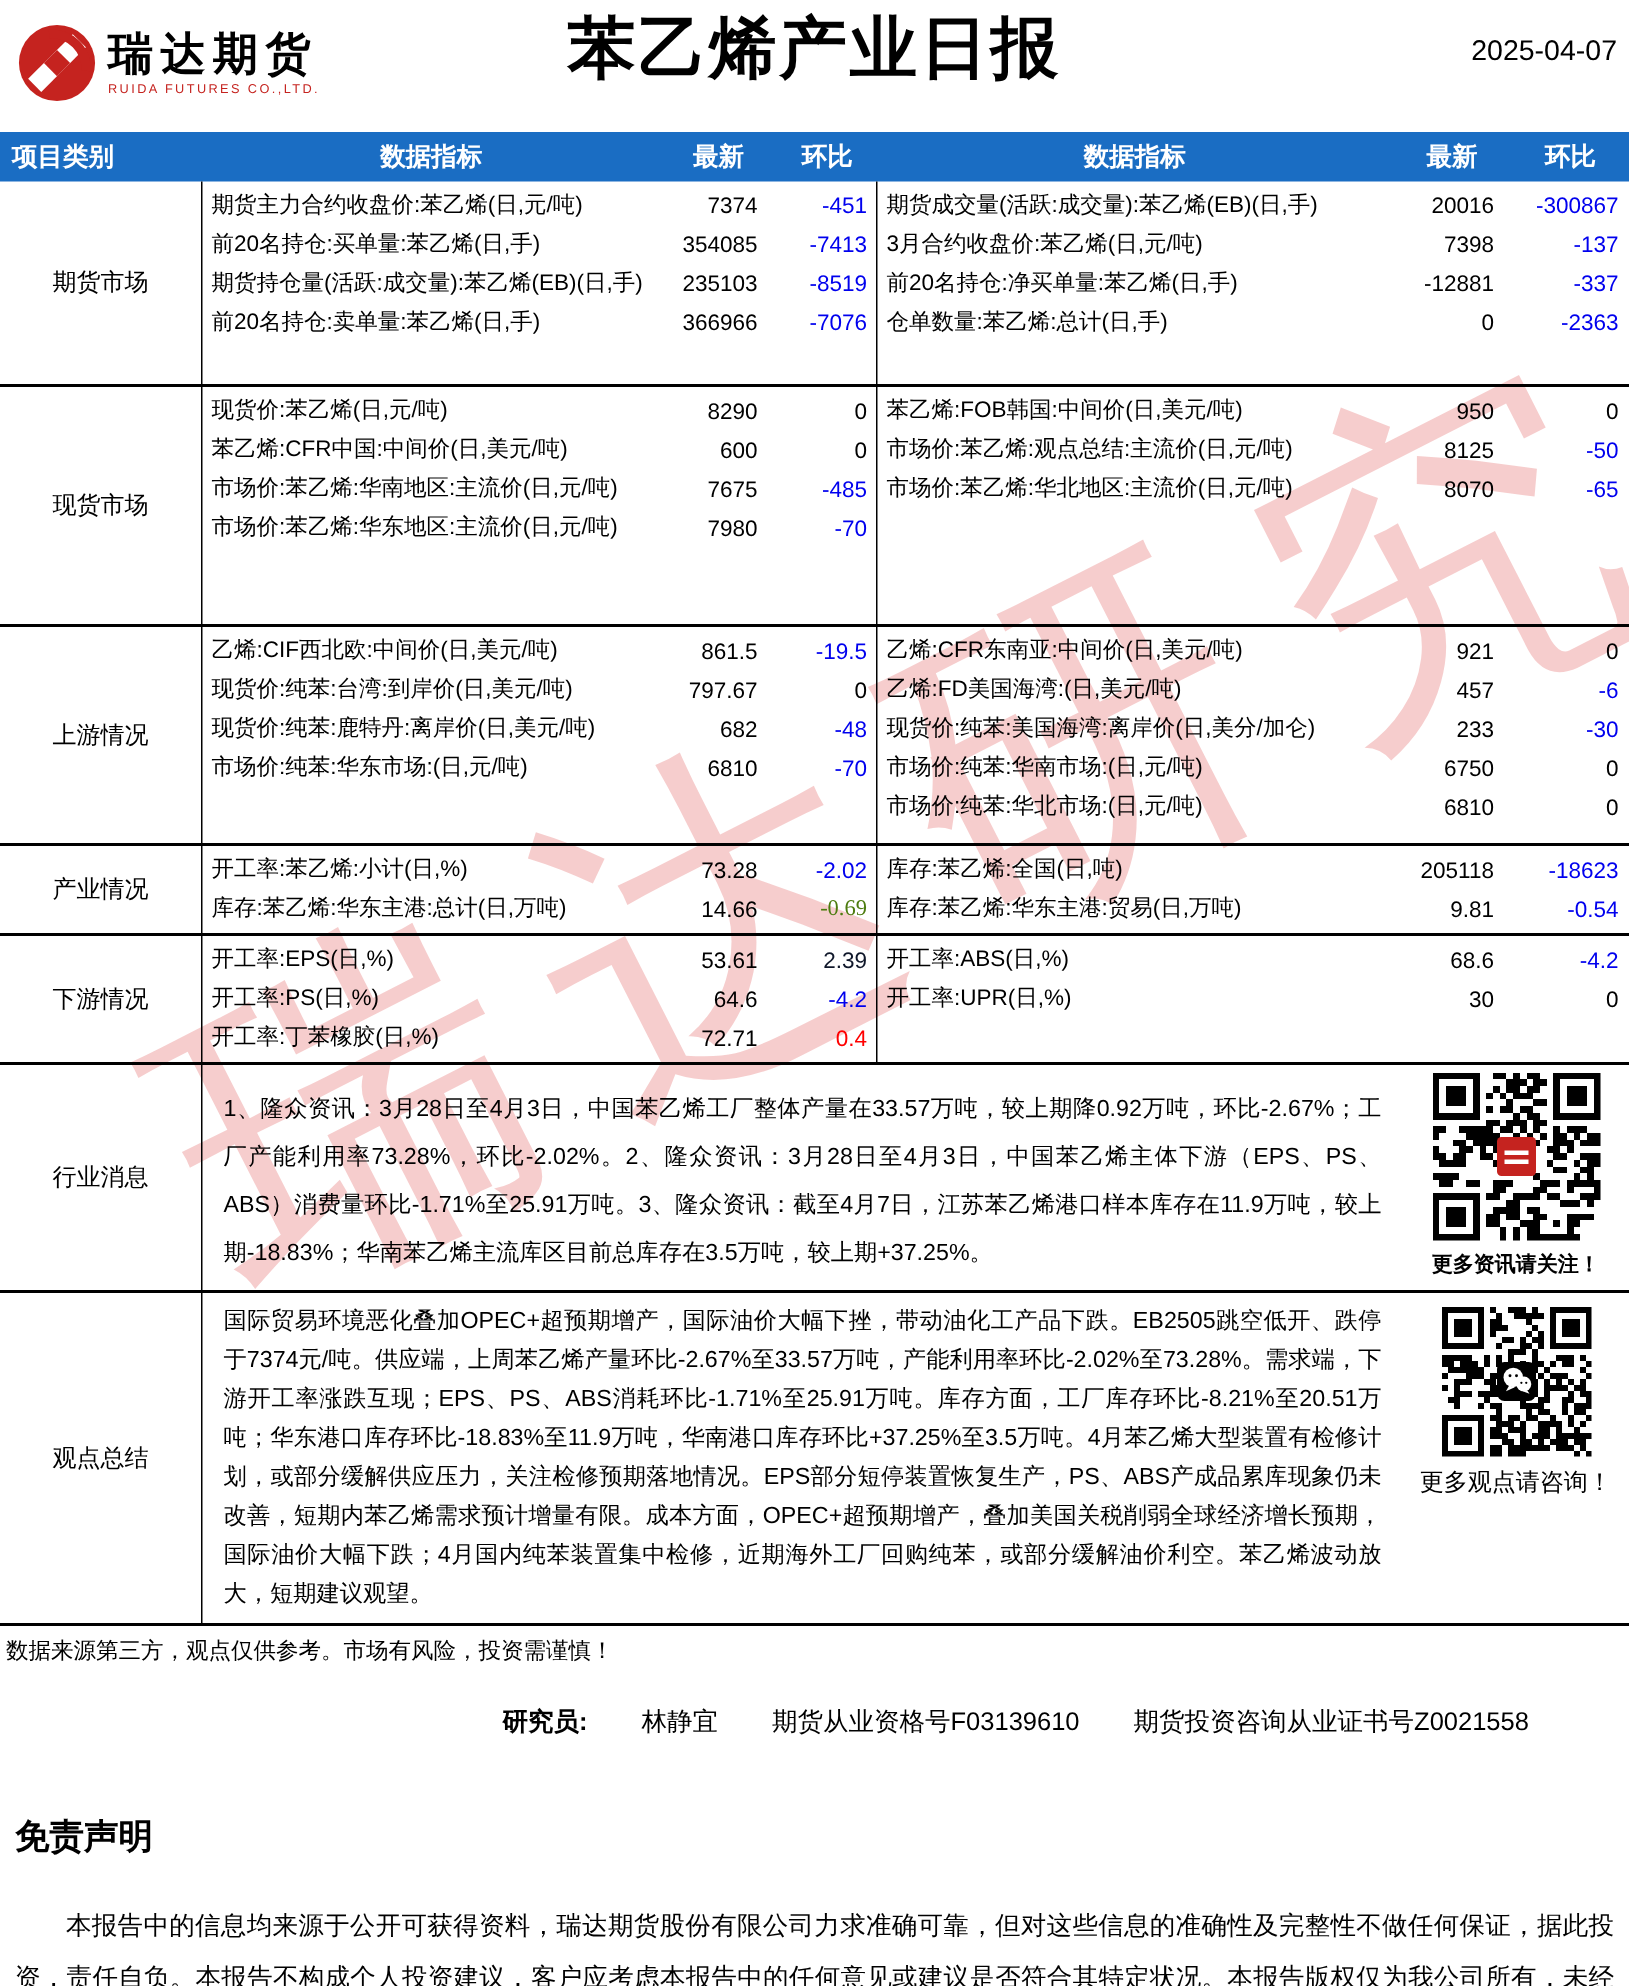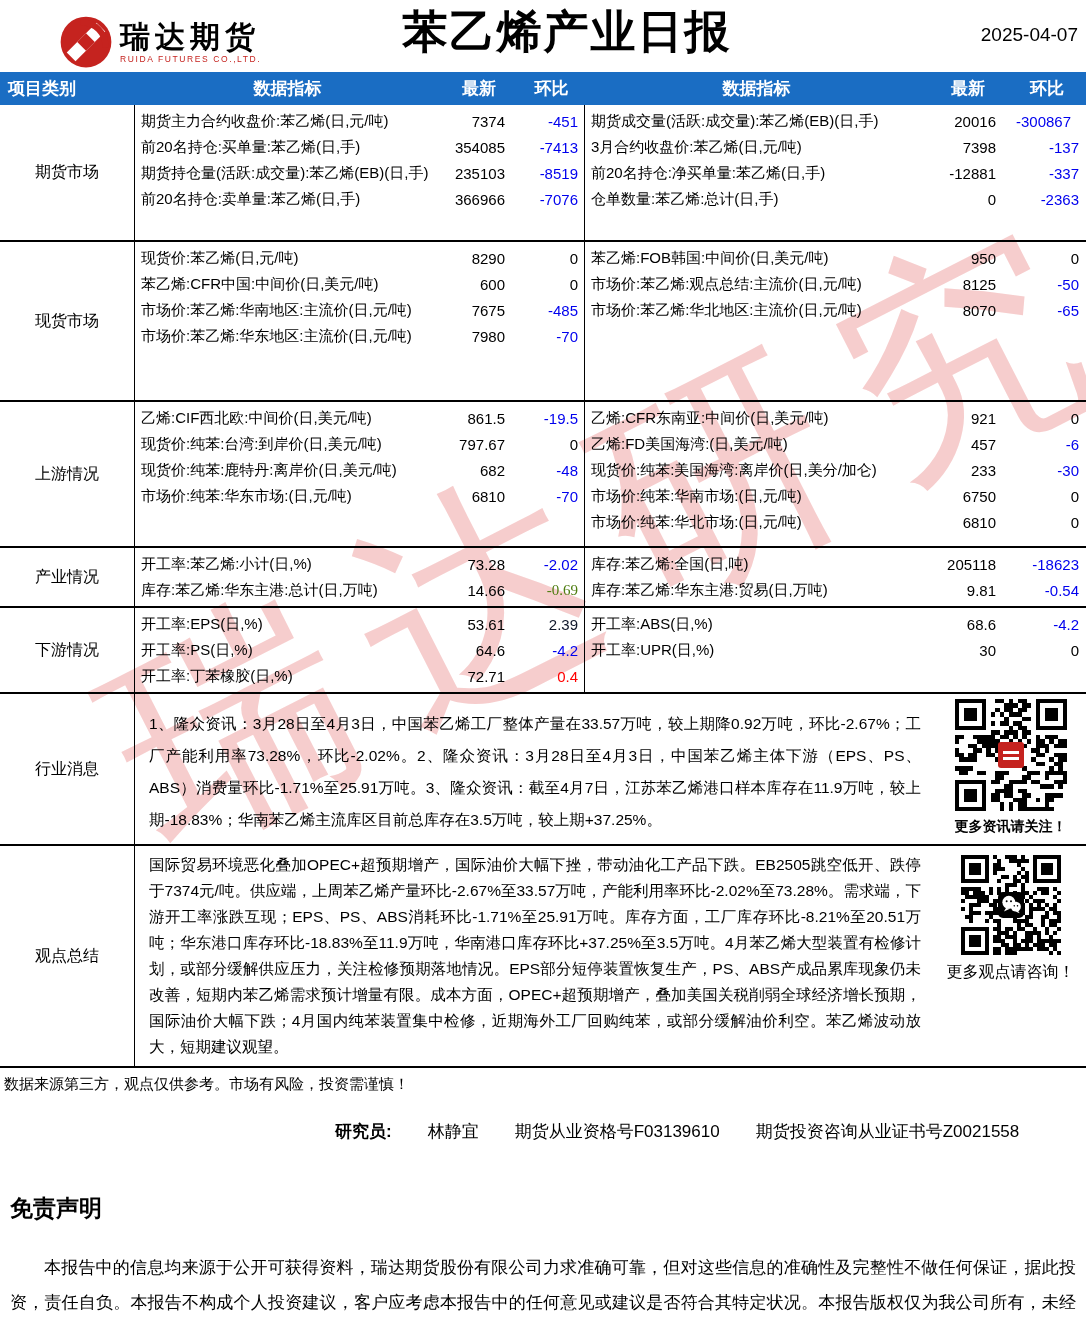--- a/index.html
+++ b/index.html
@@ -1,21 +1,21 @@
 <!DOCTYPE html>
 <html style="--hdr: #1a6dc3;"><head>
 <meta charset="utf-8">
 <style>
   * { box-sizing: border-box; margin: 0; padding: 0; }
   body {
     width: 1086px; background: #fff; color: #000;
     font-family: "Liberation Sans", "DejaVu Sans", sans-serif;
   }
   
-  .report-header { position: relative; height: 72px; margin-left: 48px; }
+  .report-header { position: relative; height: 88px; }
   .logo { position: absolute; left: 10px; top: 14px; display: flex; align-items: center; }
   .logo svg { width: 56px; height: 56px; }
   .logo-text { margin-left: 6px; }
   .company-name { font-size: 30px; font-weight: bold; letter-spacing: 5px; line-height: 34px; }
   .company-sub { font-size: 8.5px; color: #c5231f; letter-spacing: 1.6px; }
   .report-title {
     position: absolute; left: 0; right: 0; top: 2px; text-align: center;
     font-size: 45px; font-weight: bold; letter-spacing: 2px;
   }
   .report-date { position: absolute; right: 8px; top: 24px; font-size: 19px; }
@@ -133,21 +133,21 @@
           <div class="irow">
             <div class="ilabel">前20名持仓:卖单量:苯乙烯(日,手)</div>
             <div class="ival">366966</div>
             <div class="ichg" style="color: rgb(0, 0, 238);">-7076</div>
           </div>
         </div>
         <div class="half right">
           <div class="irow">
             <div class="ilabel">期货成交量(活跃:成交量):苯乙烯(EB)(日,手)</div>
             <div class="ival">20016</div>
-            <div class="ichg" style="color: rgb(0, 0, 238); text-align: center;">-300867</div>
+            <div class="ichg" style="color: rgb(0, 0, 238);">-300867</div>
           </div>
           <div class="irow">
             <div class="ilabel">3月合约收盘价:苯乙烯(日,元/吨)</div>
             <div class="ival">7398</div>
             <div class="ichg" style="color: rgb(0, 0, 238);">-137</div>
           </div>
           <div class="irow">
             <div class="ilabel">前20名持仓:净买单量:苯乙烯(日,手)</div>
             <div class="ival">-12881</div>
             <div class="ichg" style="color: rgb(0, 0, 238);">-337</div>

